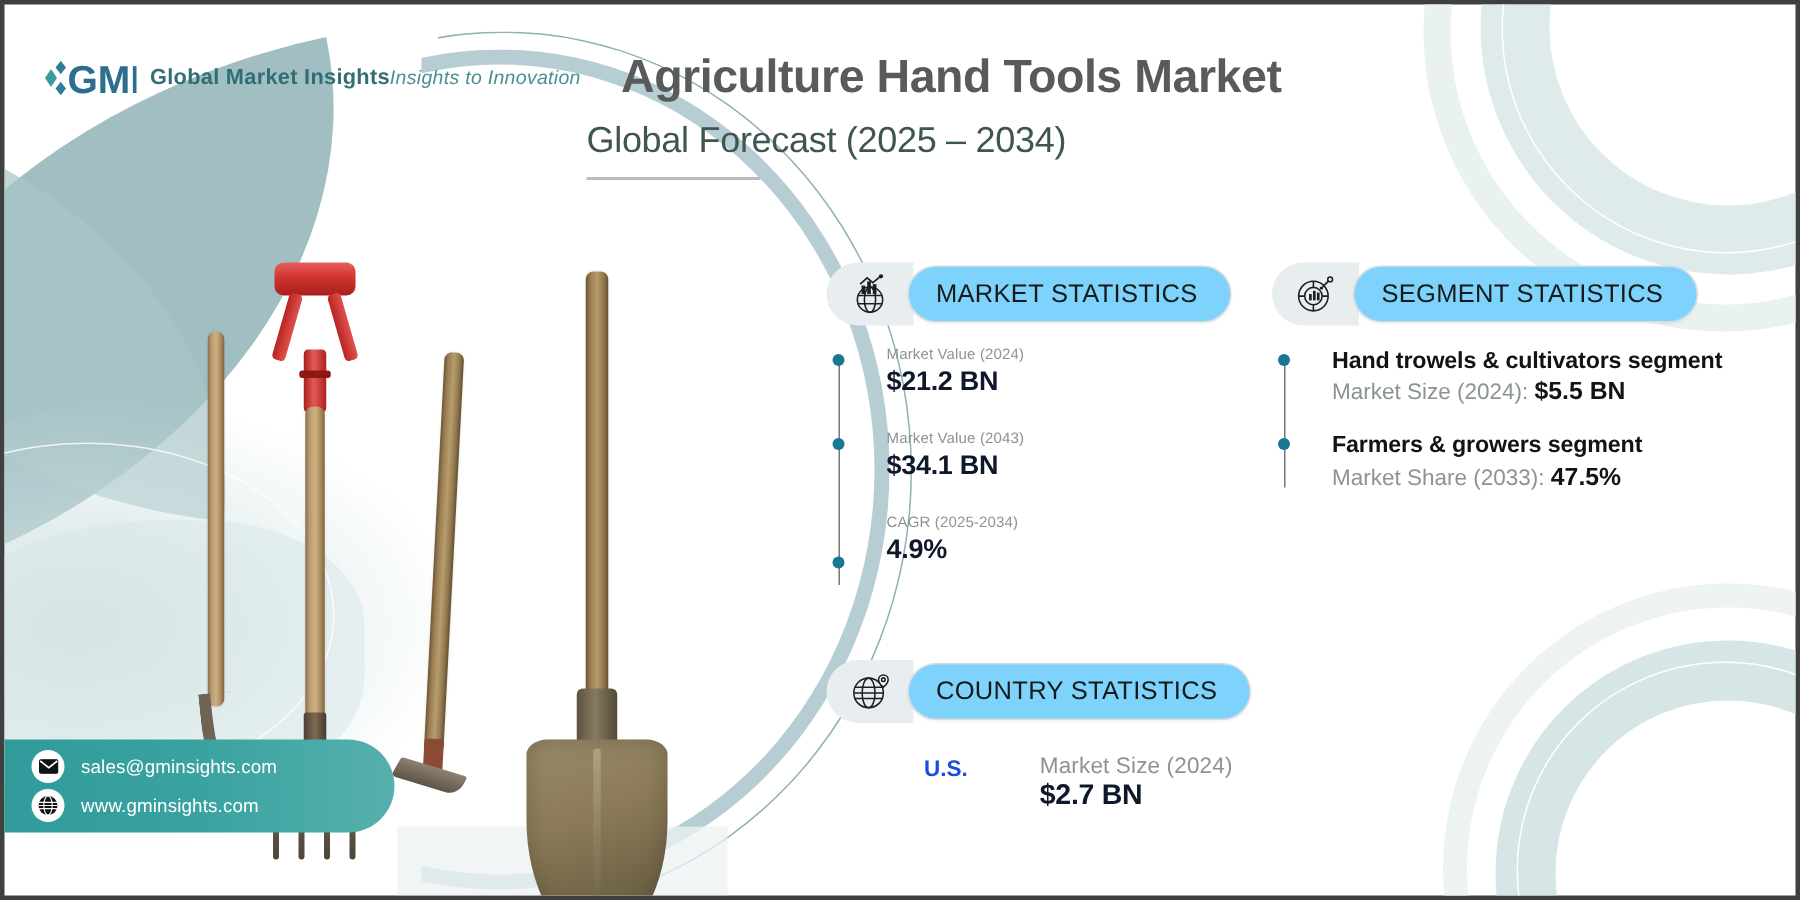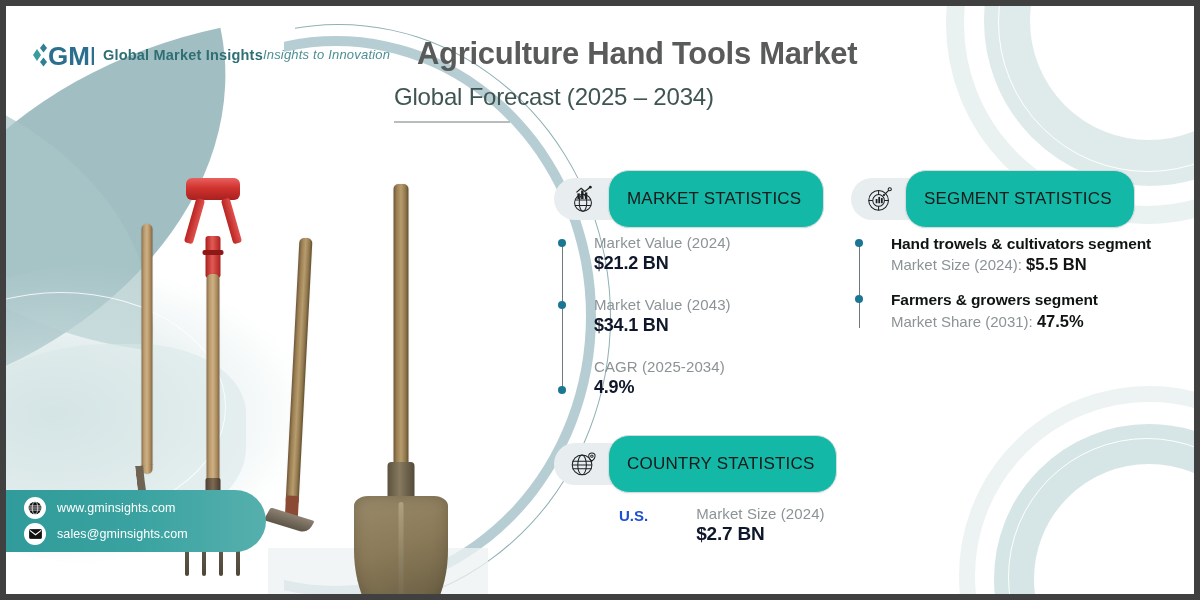--- a/index.html
+++ b/index.html
@@ -11,21 +11,21 @@
     font-family: "Liberation Sans", sans-serif;
     background: #ffffff;
   }
 
   .infographic {
     position: relative;
     width: 1200px;
     height: 600px;
     background: #ffffff;
     overflow: hidden;
-    border: 6px solid #404040;
+    border: 3px solid #404040;
   }
 
   
   .bg-layer { position: absolute; inset: 0; overflow: hidden; pointer-events: none; }
 
   
   .leaf-shape {
     position: absolute;
     left: -150px; top: 60px;
     width: 400px; height: 300px;
@@ -312,23 +312,23 @@
     width: 58px; height: 42px;
     background: #e8eef0; border-radius: 21px 0 0 21px;
   }
   .pill-icon {
     position: relative; z-index: 2;
     width: 58px; height: 42px;
     display: flex; align-items: center; justify-content: center;
   }
   .pill-label {
     position: relative; z-index: 2;
-    height: 58px; display: flex; align-items: center;
+    height: 38px; display: flex; align-items: center;
     padding: 0 22px 0 18px; margin-left: -4px;
-    background: #14b8a6;
+    background: #7dd3fc;
     border: 1px solid #d6dcde;
     border-radius: 21px;
     font-size: 17px; color: #161a1a; letter-spacing: .2px;
     white-space: nowrap;
     box-shadow: 0 1px 2px rgba(0,0,0,.05);
   }
 
   
   .tl { position: relative; margin-top: 14px; padding-left: 40px; }
   .tl-line {
@@ -338,21 +338,21 @@
   .tl-line.segment { left: 8px; top: 9px;  height: 85px; }
 
   .tl-item { position: relative; margin-bottom: 22px; }
   .tl-item:last-child { margin-bottom: 0; }
   .tl-dot {
     position: absolute; left: -36px; top: 5px;
     width: 8px; height: 8px; border-radius: 50%;
     background: #1b7694;
   }
 
-  .stat-label { font-size: 15px; color: #8c9396; letter-spacing: .1px; }
+  .stat-label { font-size: 10px; color: #8c9396; letter-spacing: .1px; }
   .stat-value { font-size: 18px; font-weight: 700; color: #0f172a; margin-top: 2px; letter-spacing: -.2px; }
 
   
   .seg-title { font-size: 15.5px; font-weight: 700; color: #111414; line-height: 1.25; letter-spacing: -.1px; }
   .seg-sub { font-size: 15px; color: #8c9396; margin-top: 2px; }
   .seg-sub b { color: #111414; font-size: 16.5px; font-weight: 700; }
   .tl-item.seg { margin-bottom: 16px; }
 
   
   .country-row {
@@ -514,21 +514,21 @@
           <div class="seg-title">Hand trowels &amp; cultivators segment</div>
           <div class="seg-sub">
             <span>Market Size (2024): </span><b>$5.5 BN</b>
           </div>
         </div>
 
         <div class="tl-item seg">
           <span class="tl-dot"></span>
           <div class="seg-title">Farmers &amp; growers segment</div>
           <div class="seg-sub">
-            <span>Market Share (2031): </span><b>47.5%</b>
+            <span>Market Share (2033): </span><b>47.5%</b>
           </div>
         </div>
       </div>
     </div>
 
     <div class="stat-block blk-country">
       <div class="pill-head">
         <div class="pill-icon-bg"></div>
         <div class="pill-icon">
           <svg width="30" height="30" viewBox="0 0 32 32" fill="none" stroke="#1b1f1f" stroke-width="1.1">
@@ -548,34 +548,34 @@
           <div class="stat-label">Market Size (2024)</div>
           <div class="stat-value">$2.7 BN</div>
         </div>
       </div>
     </div>
   </div>
 
   <div class="contact-bar">
     <div class="contact-row">
       <span class="contact-badge">
+        <svg width="13" height="10" viewBox="0 0 16 12">
+          <rect x="0.5" y="0.5" width="15" height="11" rx="1.2" fill="#111" stroke="#111"></rect>
+          <path d="M1 1.5 L8 7 L15 1.5" stroke="#fff" stroke-width="1.4" fill="none"></path>
+        </svg>
+      </span>
+      <span class="contact-text">sales@gminsights.com</span>
+    </div>
+    <div class="contact-row">
+      <span class="contact-badge">
         <svg width="14" height="14" viewBox="0 0 16 16">
           <circle cx="8" cy="8" r="7.2" fill="#111"></circle>
           <g stroke="#fff" stroke-width="0.85" fill="none">
             <ellipse cx="8" cy="8" rx="3.2" ry="7.2"></ellipse>
             <path d="M1.2 5.6h13.6M1.2 10.4h13.6M0.8 8h14.4"></path>
           </g>
         </svg>
       </span>
       <span class="contact-text">www.gminsights.com</span>
     </div>
-    <div class="contact-row">
-      <span class="contact-badge">
-        <svg width="13" height="10" viewBox="0 0 16 12">
-          <rect x="0.5" y="0.5" width="15" height="11" rx="1.2" fill="#111" stroke="#111"></rect>
-          <path d="M1 1.5 L8 7 L15 1.5" stroke="#fff" stroke-width="1.4" fill="none"></path>
-        </svg>
-      </span>
-      <span class="contact-text">sales@gminsights.com</span>
-    </div>
   </div>
 
 </div>
 
 </body></html>

